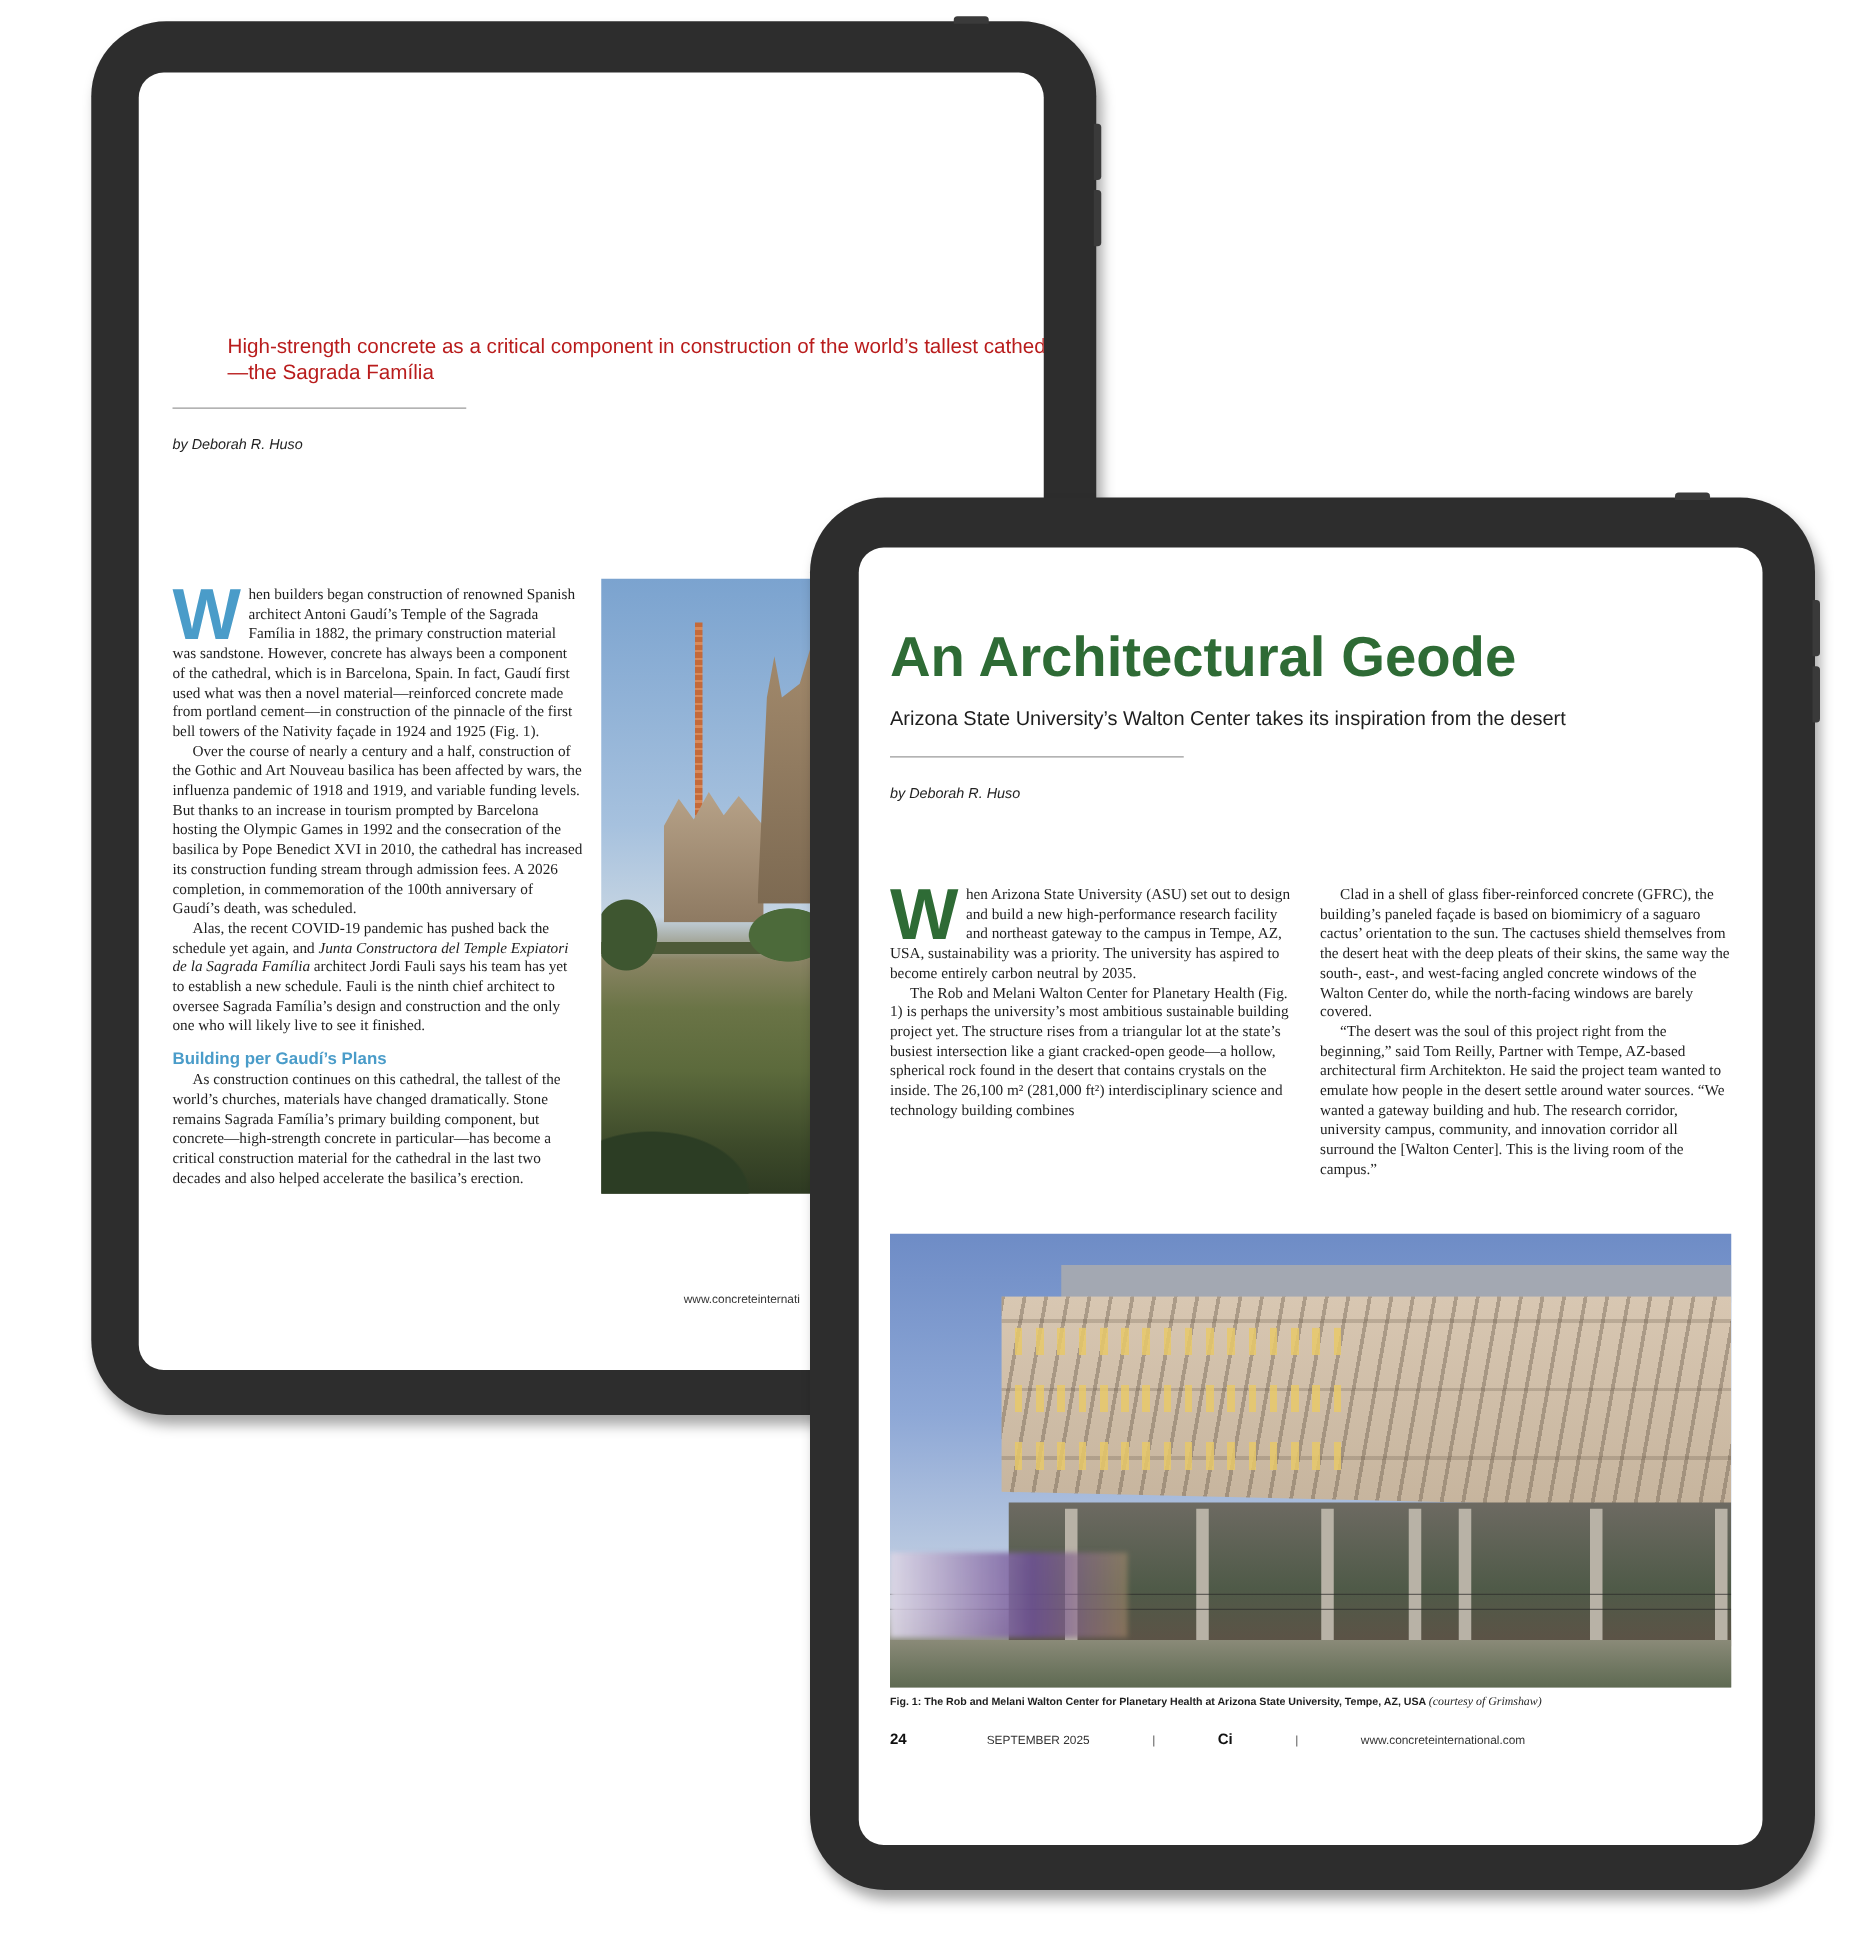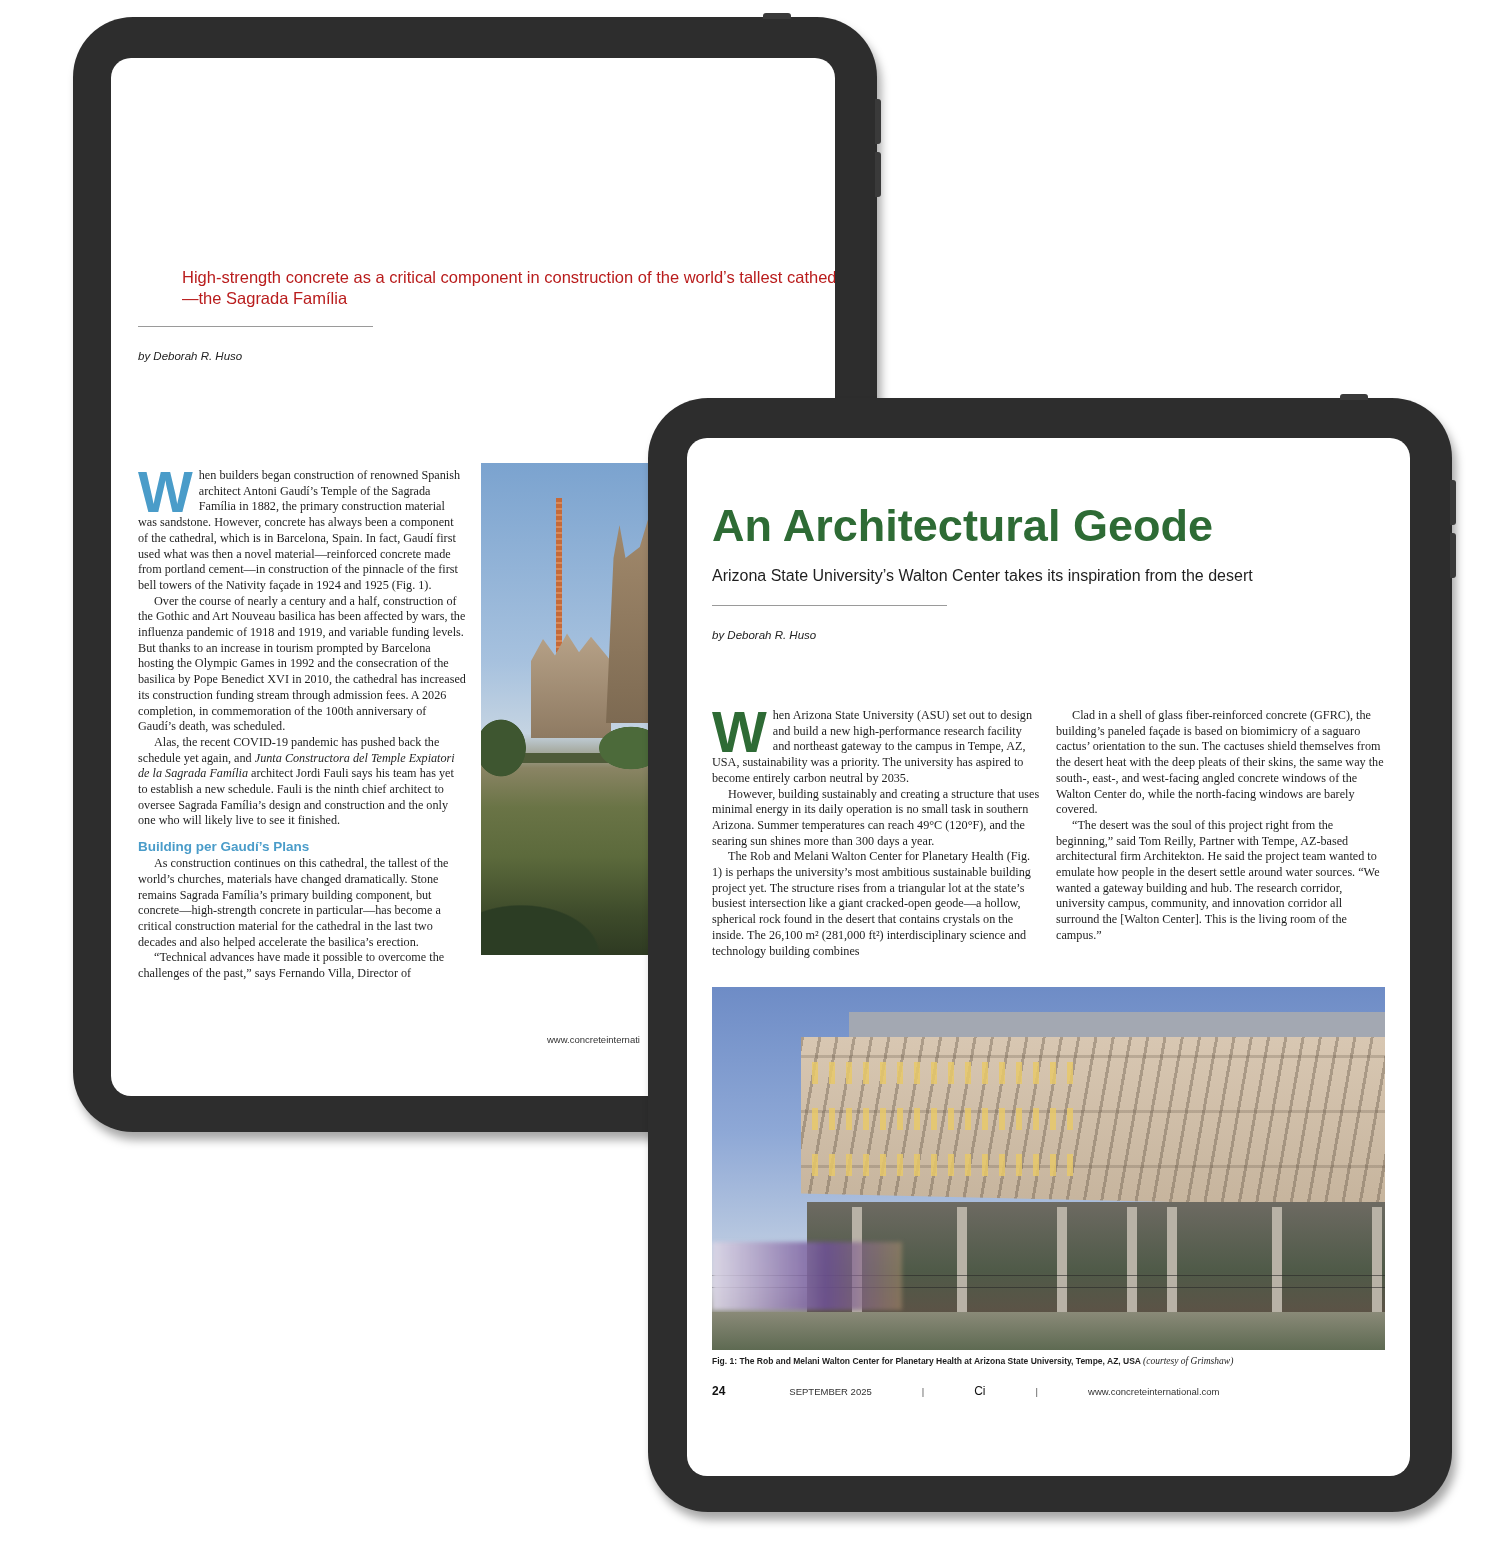--- a/index.html
+++ b/index.html
@@ -177,21 +177,21 @@
     font-size: 8.5px; font-weight: bold; color: #1e1e1e; white-space: nowrap;
   }
   .p2-caption .credit { font-family: "Liberation Serif", serif; font-style: italic; font-weight: normal; font-size: 9.5px; }
 
   .p2-footer {
     position: absolute; left: 25px; top: 946px; white-space: nowrap;
     font-size: 9.5px; color: #333; display: flex; align-items: baseline; gap: 44px;
   }
   .p2-footer .page-num { font-weight: bold; font-size: 12px; color: #111; margin-right: 20px; }
   .p2-footer .sep { margin: 0 6px; color: #555; }
-  .p2-footer .ci { font-weight: normal; font-size: 12px; color: #111; }
+  .p2-footer .ci { font-weight: bold; font-size: 12px; color: #111; }
 </style>
 </head>
 <body>
 
 <div class="tablet" id="tablet1">
   <div class="btn-top" style="left:690px;"></div>
   <div class="btn-side" style="top:82px;height:45px;"></div>
   <div class="btn-side" style="top:135px;height:45px;"></div>
 
   <div class="screen">
@@ -202,21 +202,20 @@
     <div class="body-text p1-body">
       <p class="first">
         <span class="dropcap">W</span><span>hen builders began construction of renowned Spanish architect Antoni Gaudí’s Temple of the Sagrada Família in 1882, the primary construction material was sandstone. However, concrete has always been a component of the cathedral, which is in Barcelona, Spain. In fact, Gaudí first used what was then a novel material—reinforced concrete made from portland cement—in construction of the pinnacle of the first bell towers of the Nativity façade in 1924 and 1925 (Fig. 1).</span>
       </p>
       <p>Over the course of nearly a century and a half, construction of the Gothic and Art Nouveau basilica has been affected by wars, the influenza pandemic of 1918 and 1919, and variable funding levels. But thanks to an increase in tourism prompted by Barcelona hosting the Olympic Games in 1992 and the consecration of the basilica by Pope Benedict XVI in 2010, the cathedral has increased its construction funding stream through admission fees. A 2026 completion, in commemoration of the 100th anniversary of Gaudí’s death, was scheduled.</p>
       <p>
         <span>Alas, the recent COVID-19 pandemic has pushed back the schedule yet again, and </span><em>Junta Constructora del Temple Expiatori de la Sagrada Família</em><span> architect Jordi Fauli says his team has yet to establish a new schedule. Fauli is the ninth chief architect to oversee Sagrada Família’s design and construction and the only one who will likely live to see it finished.</span>
       </p>
       <div class="p1-h2">Building per Gaudí’s Plans</div>
       <p>As construction continues on this cathedral, the tallest of the world’s churches, materials have changed dramatically. Stone remains Sagrada Família’s primary building component, but concrete—high-strength concrete in particular—has become a critical construction material for the cathedral in the last two decades and also helped accelerate the basilica’s erection.</p>
-      <p>“Technical advances have made it possible to overcome the challenges of the past,” says Fernando Villa, Director of</p>
     </div>
 
     <div class="p1-photo">
       <div class="crane"></div>
       <div class="church"></div>
       <div class="tower"></div>
       <div class="trees"></div>
       <div class="bush"></div>
     </div>
 
@@ -233,21 +232,20 @@
   <div class="screen">
     <h1 class="p2-title">An Architectural Geode</h1>
     <div class="p2-subtitle">Arizona State University’s Walton Center takes its inspiration from the desert</div>
     <div class="rule p2-rule"></div>
     <div class="byline p2-byline">by Deborah R. Huso</div>
 
     <div class="body-text p2-col1">
       <p class="first">
         <span class="dropcap">W</span><span>hen Arizona State University (ASU) set out to design and build a new high-performance research facility and northeast gateway to the campus in Tempe, AZ, USA, sustainability was a priority. The university has aspired to become entirely carbon neutral by 2035.</span>
       </p>
-      <p>However, building sustainably and creating a structure that uses minimal energy in its daily operation is no small task in southern Arizona. Summer temperatures can reach 49°C (120°F), and the searing sun shines more than 300 days a year.</p>
       <p>The Rob and Melani Walton Center for Planetary Health (Fig. 1) is perhaps the university’s most ambitious sustainable building project yet. The structure rises from a triangular lot at the state’s busiest intersection like a giant cracked-open geode—a hollow, spherical rock found in the desert that contains crystals on the inside. The 26,100 m² (281,000 ft²) interdisciplinary science and technology building combines</p>
     </div>
 
     <div class="body-text p2-col2">
       <p>Clad in a shell of glass fiber-reinforced concrete (GFRC), the building’s paneled façade is based on biomimicry of a saguaro cactus’ orientation to the sun. The cactuses shield themselves from the desert heat with the deep pleats of their skins, the same way the south-, east-, and west-facing angled concrete windows of the Walton Center do, while the north-facing windows are barely covered.</p>
       <p>“The desert was the soul of this project right from the beginning,” said Tom Reilly, Partner with Tempe, AZ-based architectural firm Architekton. He said the project team wanted to emulate how people in the desert settle around water sources. “We wanted a gateway building and hub. The research corridor, university campus, community, and innovation corridor all surround the [Walton Center]. This is the living room of the campus.”</p>
     </div>
 
     <div class="p2-photo">
       <div class="roof"></div>

